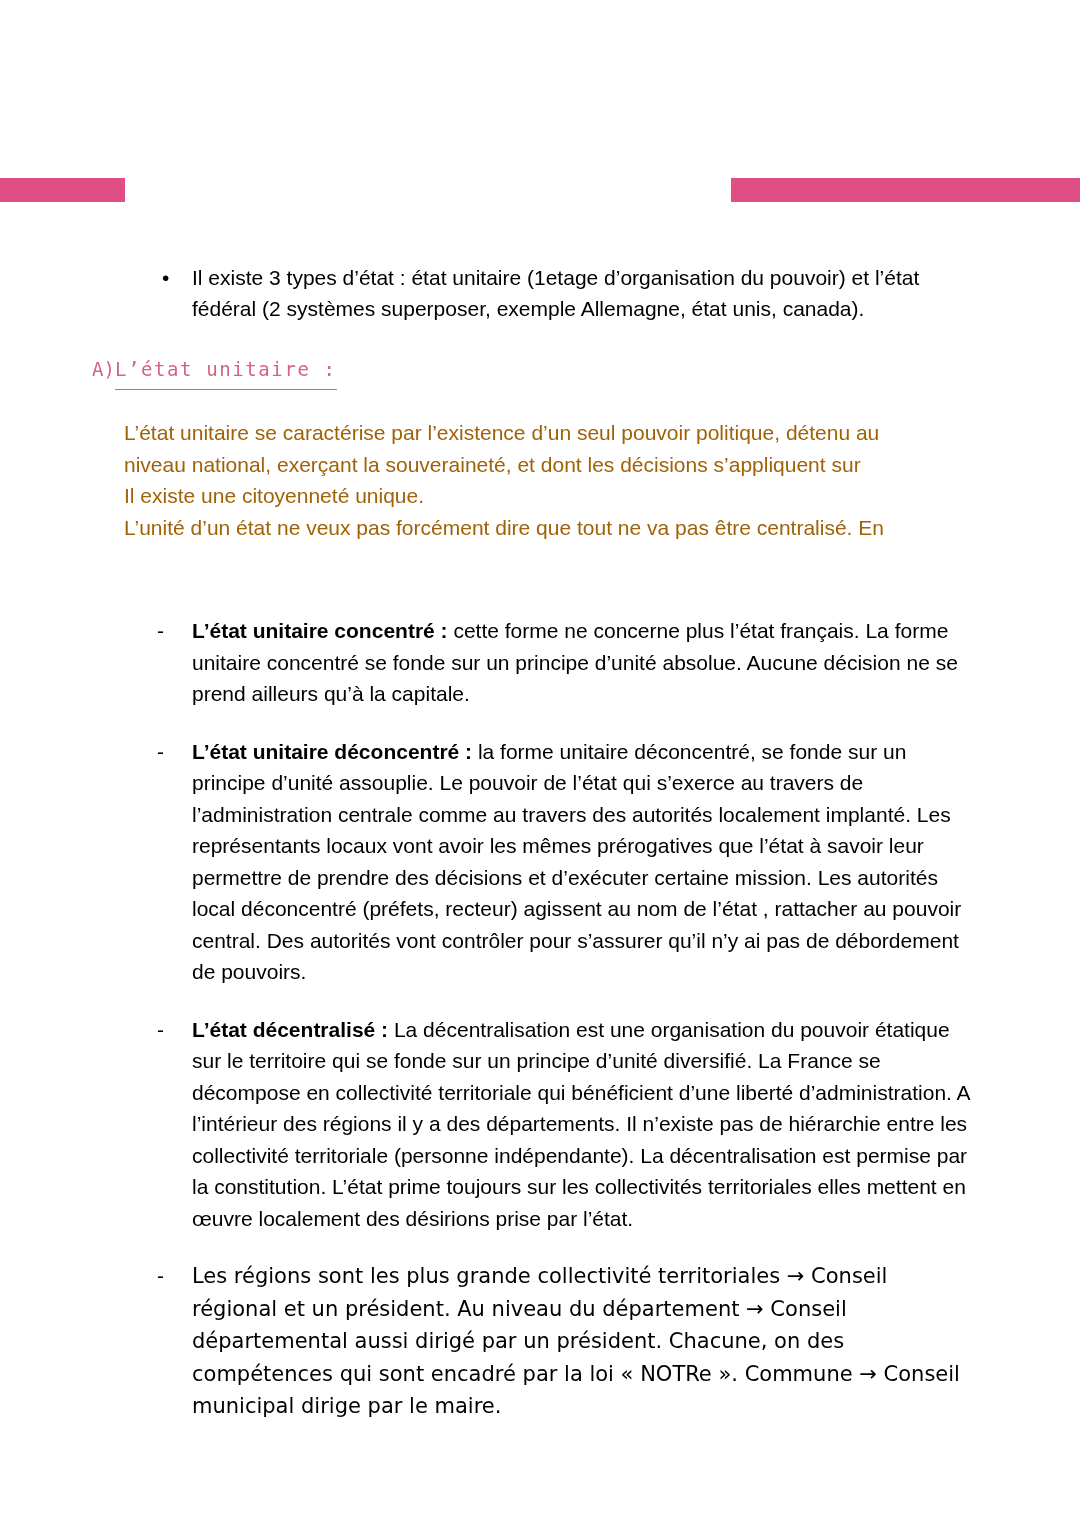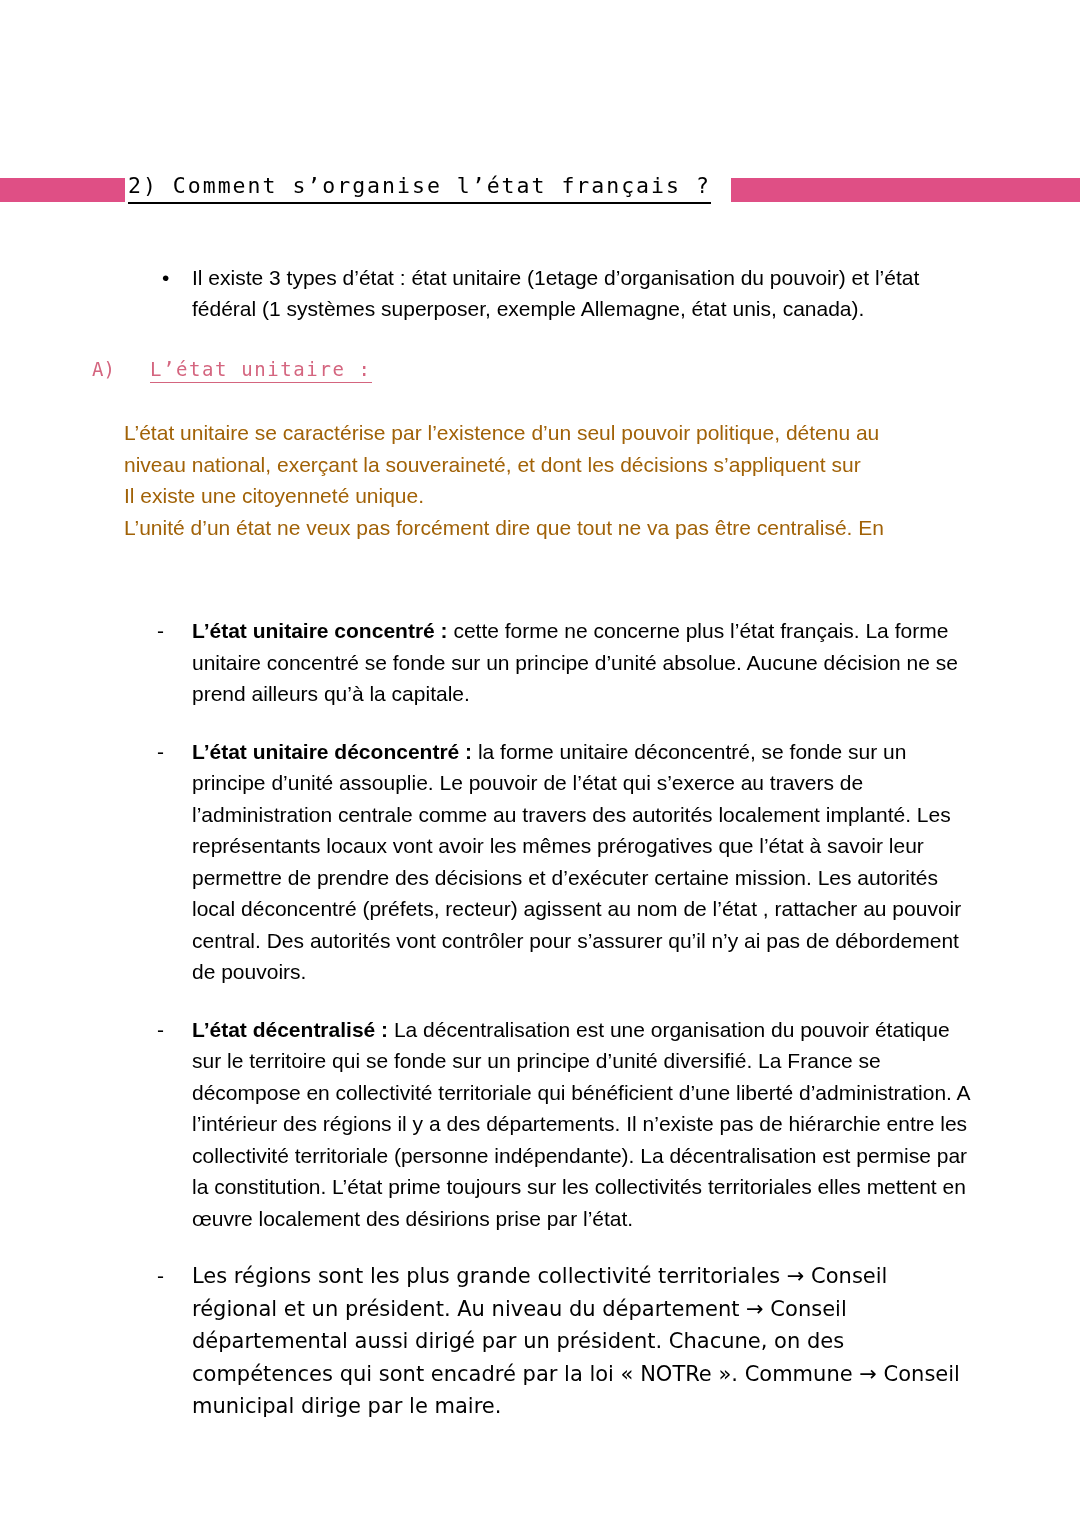--- a/index.html
+++ b/index.html
@@ -93,22 +93,21 @@
     font-size: 19px;
     letter-spacing: 1.6px;
     color: #D4657F;
     line-height: 28px;
   }
   .subheading .lbl {
     letter-spacing: 0px;
   }
   .subheading .underlined {
     border-bottom: 1.5px solid #D4657F;
-    padding-bottom: 2px;
-    margin-left: 35px;
+    padding-bottom: 9px;
   }
 
   
   .body-para {
     position: absolute;
     left: 124px;
     top: 417px;
     width: 840px;
     font-size: 21px;
     line-height: 31.5px;
@@ -146,28 +145,27 @@
   .arrow { font-family: "DejaVu Sans", sans-serif; }
 </style>
 </head>
 <body>
 
 <div class="page">
 
   <div class="title-band">
     <div class="hl-bar hl-bar-left"></div>
     <div class="hl-bar hl-bar-right"></div>
-    <div class="title-text">2) Comment s’organise l’état français ?</div>
   </div>
 
   <div class="bullet-block">
     <div class="bullet-row">
       <span class="bullet-dot">•</span>
       <span>Il existe 3 types d’état : état unitaire (1etage d’organisation du pouvoir) et l’état</span>
-      <span>fédéral (1 systèmes superposer, exemple Allemagne, état unis, canada).</span>
+      <span>fédéral (2 systèmes superposer, exemple Allemagne, état unis, canada).</span>
     </div>
   </div>
 
   <div class="subheading">
     <span class="lbl">A)</span><span class="underlined">L’état unitaire :</span>
   </div>
 
   <div class="body-para">
     <span class="ln">L’état unitaire se caractérise par l’existence d’un seul pouvoir politique, détenu au</span>
     <span class="ln">niveau national, exerçant la souveraineté, et dont les décisions s’appliquent sur</span>

